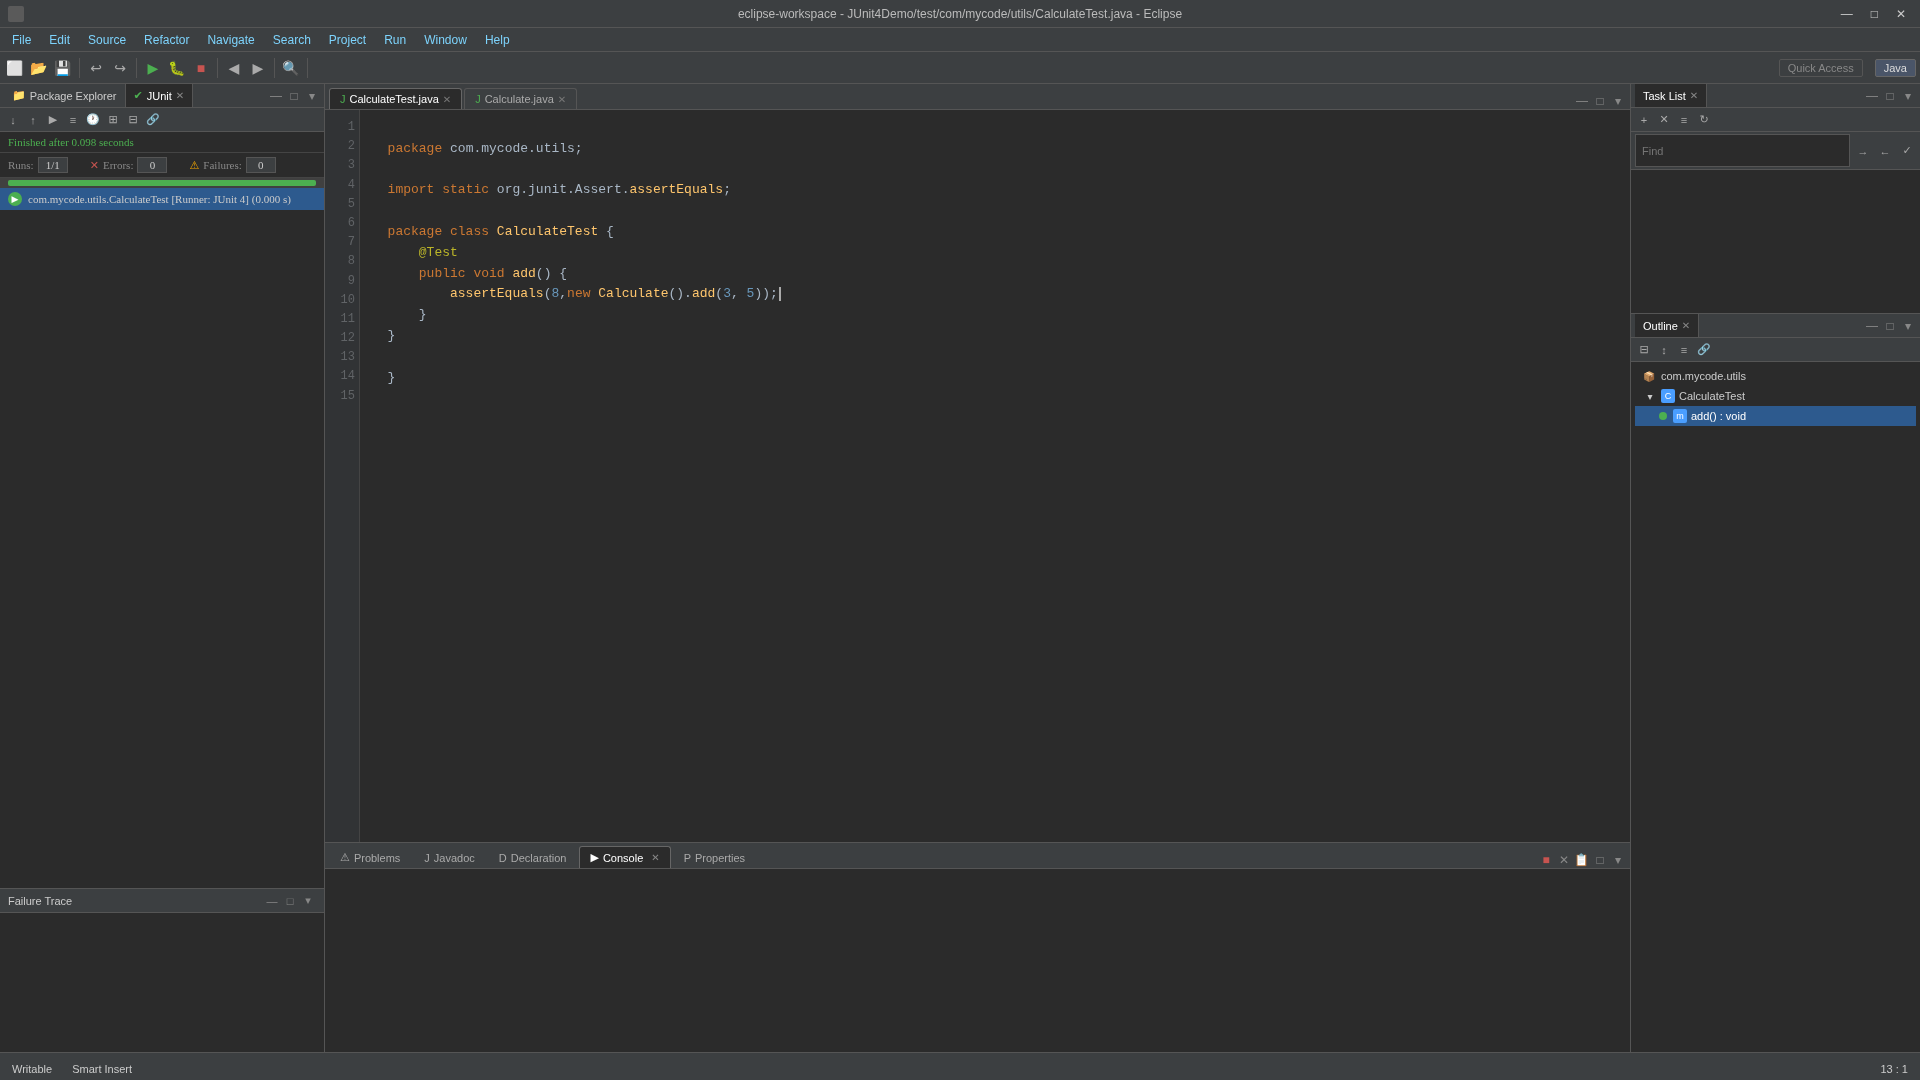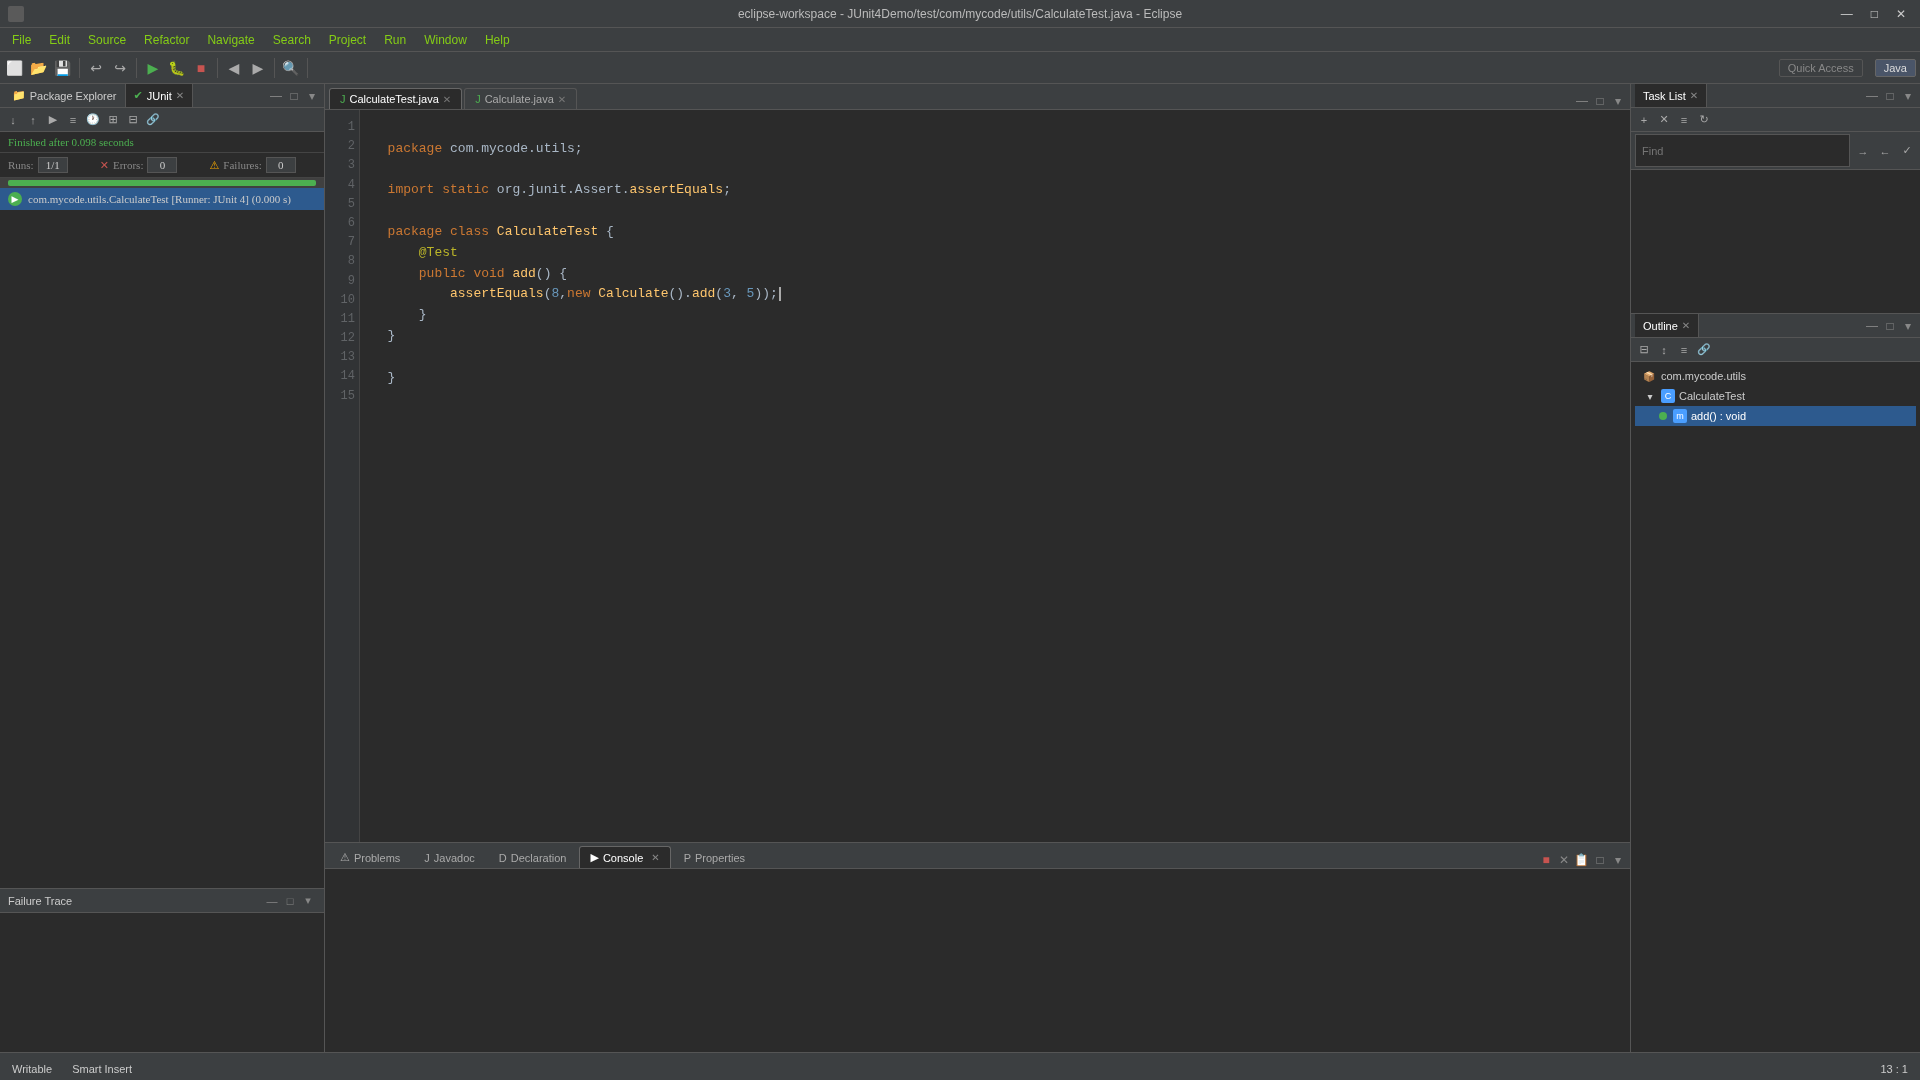--- a/index.html
+++ b/index.html
@@ -46,21 +46,21 @@
       height: 24px;
       display: flex;
       align-items: center;
       padding: 0 4px;
       border-bottom: 1px solid #555;
       gap: 2px;
     }
     .menu-item {
       padding: 2px 8px;
       cursor: pointer;
-      color: #84cc16;
+      color: #7dd3fc;
       font-size: 12px;
       border-radius: 2px;
     }
 
     
     #toolbar {
       background: #3c3f41;
       height: 32px;
       display: flex;
       align-items: center;
@@ -183,21 +183,21 @@
       font-size: 11px;
       color: #4caf50;
       background: #2b2b2b;
       border-bottom: 1px solid #444;
     }
 
     .junit-stats {
       display: flex;
       align-items: center;
       padding: 4px 8px;
-      gap: 32px;
+      gap: 22px;
       background: #2b2b2b;
       border-bottom: 1px solid #444;
     }
     .junit-stat {
       display: flex;
       align-items: center;
       gap: 4px;
       font-size: 11px;
     }
     .stat-label { color: #888; }

